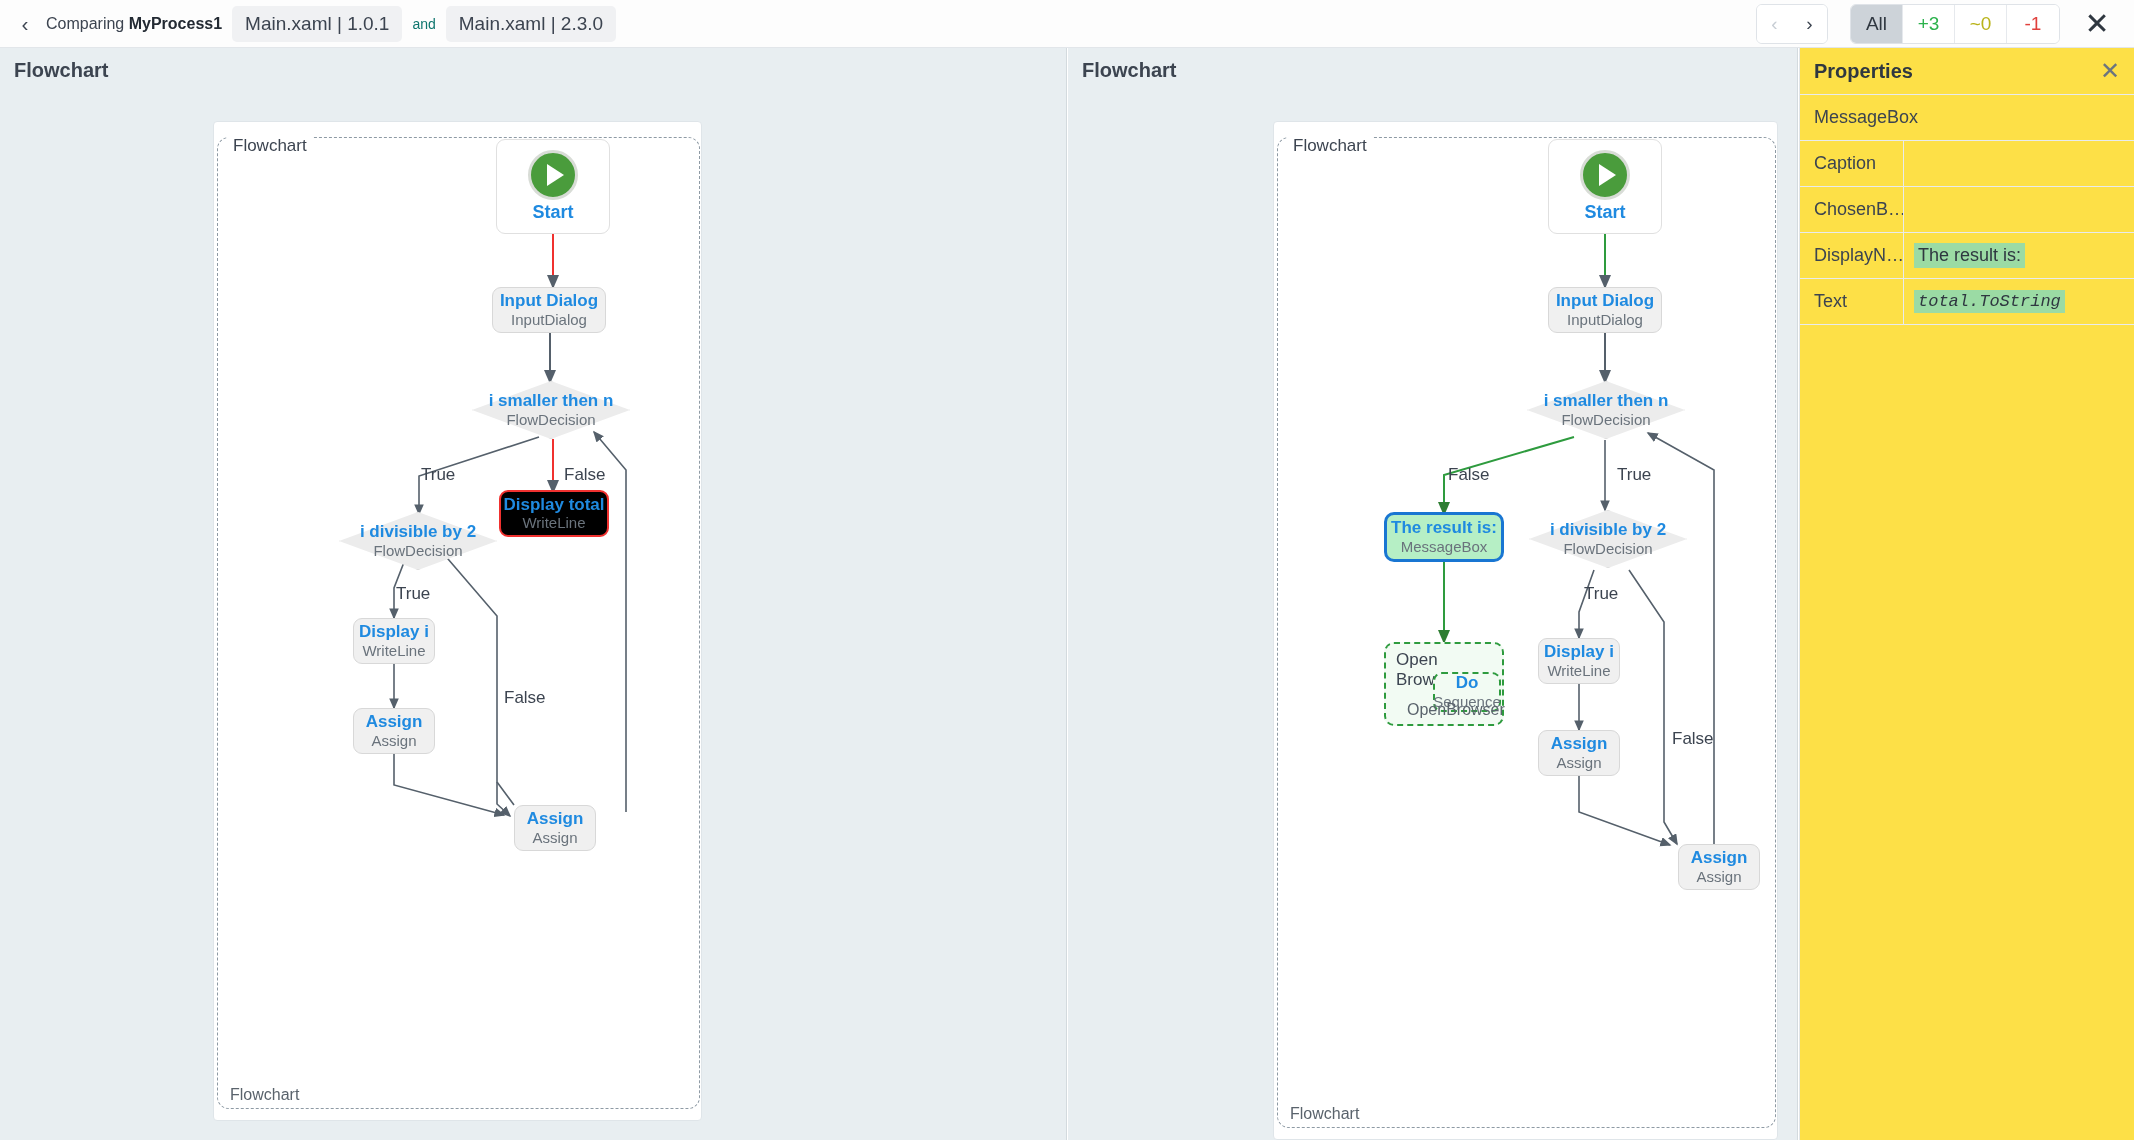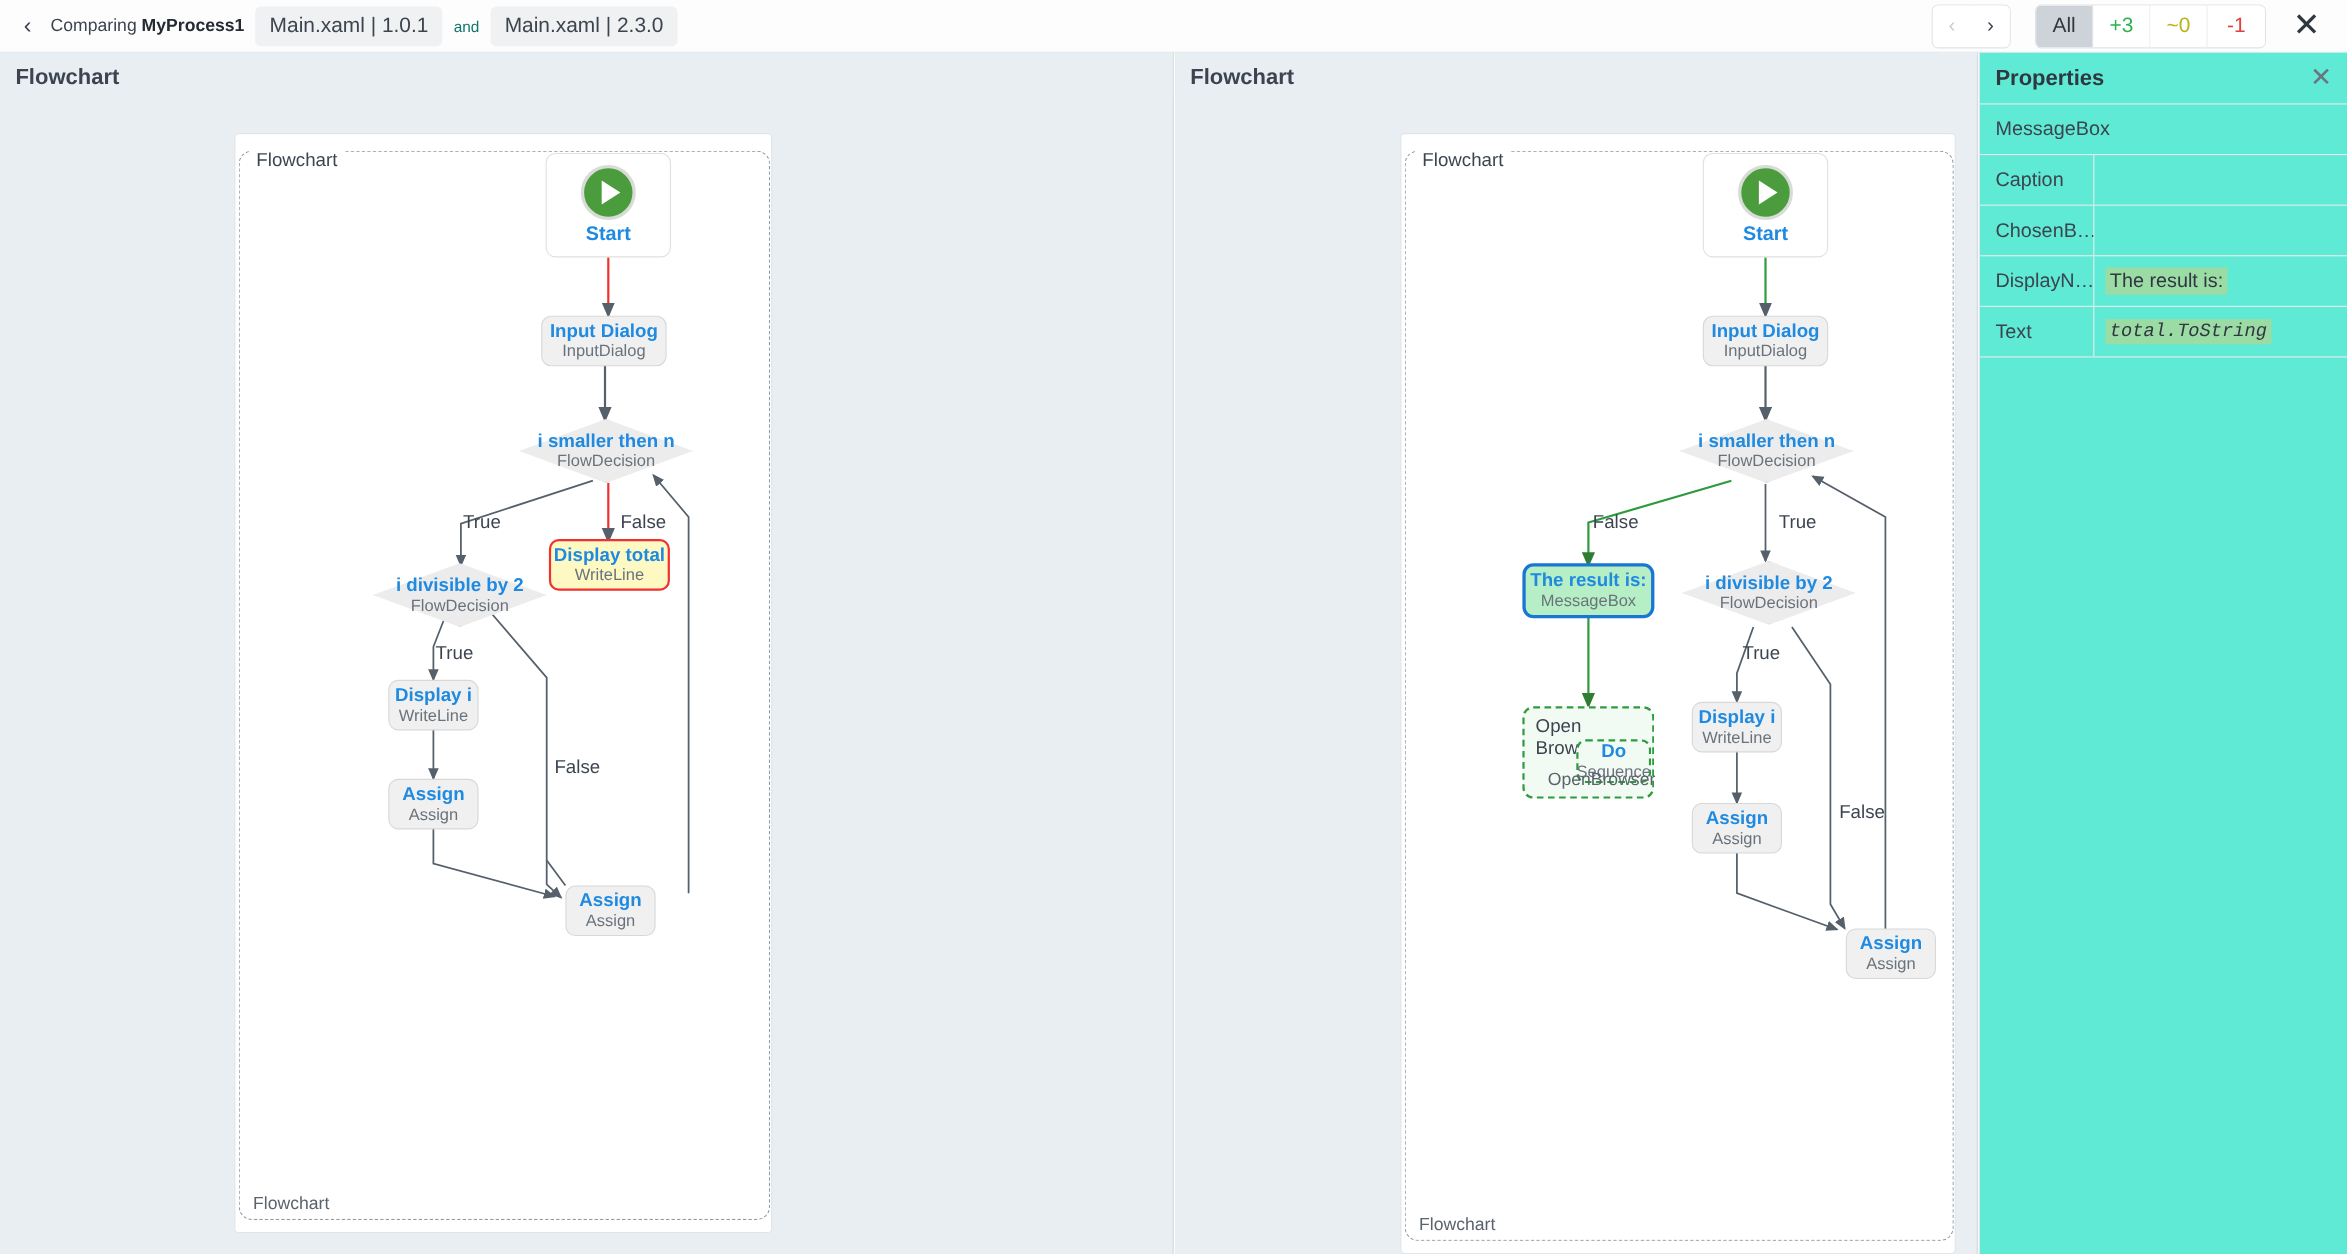--- a/index.html
+++ b/index.html
@@ -73,21 +73,21 @@
     background: #e8eef1; border-right: 1px solid #d3dade; overflow: hidden;
   }
   .pane-header {
     height: 44px; display: flex; align-items: center; padding-left: 14px;
     font-size: 20px; color: #3c4450; font-weight: bold; background: #e8eef1;
   }
 
   
   #props {
     position: absolute; left: 1799px; top: 48px; width: 335px; height: 1092px;
-    background: #5eead4; border-left: 1px solid #e2e6ea; text-align: center;
+    background: #fde047; border-left: 1px solid #e2e6ea; text-align: center;
   }
   #props-header {
     height: 47px; display: flex; align-items: center; padding: 0 14px;
     border-bottom: 1px solid #e8ebee;
   }
   #props-title { font-size: 20px; color: #2f3740; font-weight: bold; }
   #props-close {
     margin-left: auto; font-size: 24px; color: #6b757f; cursor: pointer;
     line-height: 1; font-weight: 300;
   }
@@ -144,21 +144,21 @@
     width: 50px; height: 50px; border-radius: 50%; background: #4a9c3c;
     border: 3px solid #d8dcd6; display: flex; align-items: center; justify-content: center;
   }
   .start-tri {
     width: 0; height: 0; border-left: 17px solid #ffffff;
     border-top: 11px solid transparent; border-bottom: 11px solid transparent;
     margin-left: 5px;
   }
   .node.start .t1 { font-size: 18px; }
 
-  .node.deleted { background: #fef9c3; border: 2px solid #f0312f; }
+  .node.deleted { background: #000000; border: 2px solid #f0312f; }
   .node.selected-added {
     background: #b6efc5; border: 3px solid #1976d2; border-radius: 10px;
   }
 
   .diamond {
     position: absolute; display: flex; align-items: center; justify-content: center;
     text-align: center;
   }
   .diamond .dshape {
     position: absolute; left: 0; top: 0; width: 100%; height: 100%;

